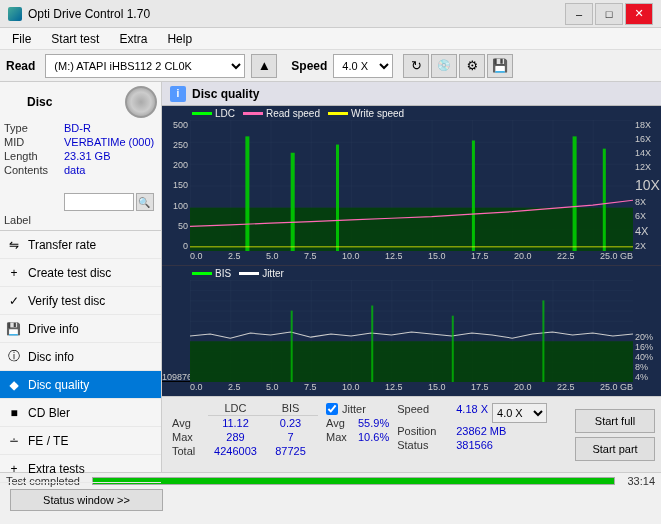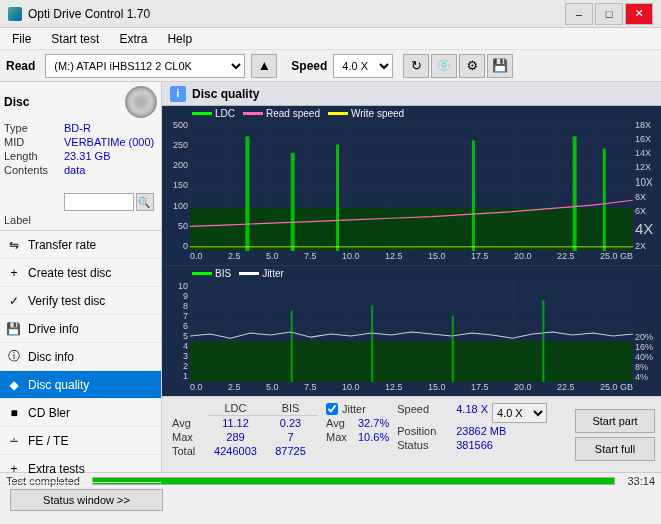--- a/index.html
+++ b/index.html
@@ -23,21 +23,21 @@
     .drive-select { height: 24px; border: 1px solid #aaa; background: white; font-size: 11px; width: 200px; padding: 0 4px; }
     .drive-eject-btn { width: 26px; height: 24px; background: #e0e0e0; border: 1px solid #aaa; cursor: pointer; display: flex; align-items: center; justify-content: center; }
     .speed-label { font-size: 12px; font-weight: bold; margin-left: 8px; }
     .speed-select { height: 24px; border: 1px solid #aaa; background: white; font-size: 11px; width: 60px; padding: 0 4px; }
     .toolbar-icons { display: flex; gap: 2px; margin-left: 4px; }
     .toolbar-icon-btn { width: 26px; height: 24px; background: #e0e0e0; border: 1px solid #aaa; cursor: pointer; display: flex; align-items: center; justify-content: center; font-size: 13px; }
 
     
     .sidebar { width: 162px; background: #f5f5f5; border-right: 1px solid #ccc; display: flex; flex-direction: column; }
     .disc-section { padding: 4px; border-bottom: 1px solid #ccc; }
-    .disc-header { display: flex; align-items: center; justify-content: space-between; margin-bottom: 4px; }
+    .disc-header { display: flex; align-items: center; justify-content: space-between; margin-bottom: 4px; margin-left: 23px; }
     .disc-title { font-size: 12px; font-weight: bold; }
     .disc-row { display: flex; margin-bottom: 2px; }
     .disc-key { color: #333; width: 60px; font-size: 11px; }
     .disc-val { color: #0000cc; font-size: 11px; flex: 1; }
     .label-row { display: flex; align-items: center; margin-top: 2px; }
     .label-key { color: #333; width: 60px; font-size: 11px; margin-top: 36px; }
     .label-input { height: 18px; border: 1px solid #aaa; width: 70px; background: white; font-size: 11px; }
     .label-btn { width: 18px; height: 18px; background: #e0e0e0; border: 1px solid #aaa; cursor: pointer; margin-left: 2px; display: flex; align-items: center; justify-content: center; font-size: 10px; }
 
     .nav-items { display: flex; flex-direction: column; }
@@ -229,24 +229,24 @@
           <span style="font-size:9px;color:#ccc;">100</span>
           <span style="font-size:9px;color:#ccc;">50</span>
           <span style="font-size:9px;color:#ccc;">0</span>
         </div>
 
         <div style="position:absolute;right:0;top:14px;bottom:14px;width:28px;display:flex;flex-direction:column;justify-content:space-between;align-items:flex-start;padding-left:2px;">
           <span style="font-size:9px;color:#ccc;">18X</span>
           <span style="font-size:9px;color:#ccc;">16X</span>
           <span style="font-size:9px;color:#ccc;">14X</span>
           <span style="font-size:9px;color:#ccc;">12X</span>
-          <span style="font-size:10px;color:#ccc;">10X</span>
+          <span style="font-size:14px;color:#ccc;">10X</span>
           <span style="font-size:9px;color:#ccc;">8X</span>
           <span style="font-size:9px;color:#ccc;">6X</span>
-          <span style="font-size:15px;color:#ccc;">4X</span>
+          <span style="font-size:11px;color:#ccc;">4X</span>
           <span style="font-size:9px;color:#ccc;">2X</span>
         </div>
 
         <svg style="position:absolute;left:28px;right:28px;top:14px;bottom:14px;width:calc(100% - 56px);height:calc(100% - 28px);" viewBox="0 0 440 160" preserveAspectRatio="none">
 
           <defs>
             <pattern id="grid1" width="40" height="26.67" patternUnits="userSpaceOnUse">
               <path d="M 40 0 L 0 0 0 26.67" fill="none" stroke="#2a3a5a" stroke-width="0.5"></path>
             </pattern>
           </defs>
@@ -288,21 +288,21 @@
           <div class="legend-item">
             <div style="background:#00ff00;width:20px;height:3px;"></div>
             <span>BIS</span>
           </div>
           <div class="legend-item">
             <div style="background:#ffffff;width:20px;height:3px;"></div>
             <span>Jitter</span>
           </div>
         </div>
 
-        <div style="position:absolute;left:0;top:14px;bottom:14px;width:28px;display:flex;flex-direction:column;justify-content:center;align-items:flex-end;padding-right:2px;">
+        <div style="position:absolute;left:0;top:14px;bottom:14px;width:28px;display:flex;justify-content:space-between;align-items:flex-end;padding-right:2px;text-decoration:underline;">
           <span style="font-size:9px;color:#ccc;">10</span>
           <span style="font-size:9px;color:#ccc;">9</span>
           <span style="font-size:9px;color:#ccc;">8</span>
           <span style="font-size:9px;color:#ccc;">7</span>
           <span style="font-size:9px;color:#ccc;">6</span>
           <span style="font-size:9px;color:#ccc;">5</span>
           <span style="font-size:9px;color:#ccc;">4</span>
           <span style="font-size:9px;color:#ccc;">3</span>
           <span style="font-size:9px;color:#ccc;">2</span>
           <span style="font-size:9px;color:#ccc;">1</span>
@@ -382,21 +382,21 @@
         </table>
       </div>
 
       <div style="display:flex;flex-direction:column;gap:2px;padding-top:2px;">
         <div style="display:flex;align-items:center;gap:4px;">
           <input type="checkbox" checked="" style="width: 12px; height: 12px;">
           <span style="font-size:11px;color:#333;">Jitter</span>
         </div>
         <div style="display:flex;gap:2px;font-size:11px;">
           <span style="color:#333;width:30px;">Avg</span>
-          <span style="color:#0000cc;">32.7%</span>
+          <span style="color:#0000cc;">55.9%</span>
         </div>
         <div style="display:flex;gap:2px;font-size:11px;">
           <span style="color:#333;width:30px;">Max</span>
           <span style="color:#0000cc;">10.6%</span>
         </div>
       </div>
 
       <div style="display:flex;flex-direction:column;gap:2px;font-size:11px;padding-top:2px;">
         <div style="display:flex;gap:4px;">
           <span style="color:#333;width:55px;">Speed</span>
@@ -409,22 +409,22 @@
           <span style="color:#333;width:55px;">Position</span>
           <span style="color:#0000cc;">23862 MB</span>
         </div>
         <div style="display:flex;gap:4px;">
           <span style="color:#333;width:55px;">Status</span>
           <span style="color:#0000cc;">381566</span>
         </div>
       </div>
 
       <div style="display:flex;flex-direction:column;gap:4px;justify-content:center;margin-left:auto;padding-top:8px;">
+        <button class="action-btn">Start full</button>
         <button class="action-btn">Start part</button>
-        <button class="action-btn">Start full</button>
       </div>
     </div>
   </div>
 </div>
 
 <div class="statusbar" style="height:16px;background:#f0f0f0;border-top:1px solid #ccc;display:flex;align-items:center;padding:0 6px;gap:8px;">
   <span class="status-text">Test completed</span>
   <div class="progress-bar-container" style="flex:1;height:8px;background:#ddd;border:1px solid #aaa;margin:0 4px;">
     <div class="progress-bar" style="height:100%;background:#00c000;width:100%;"></div>
   </div>

